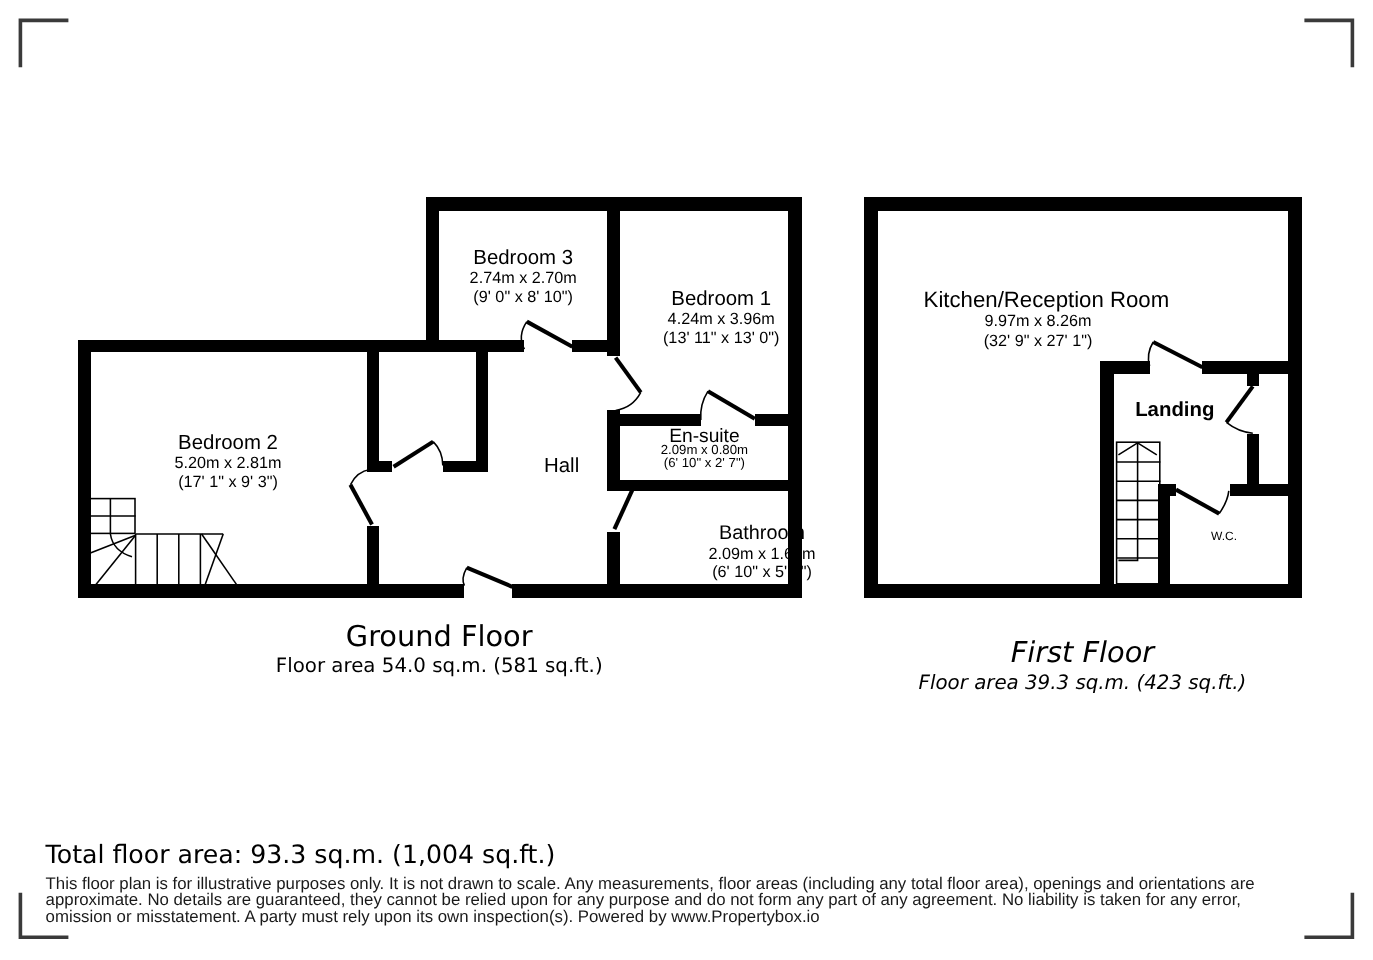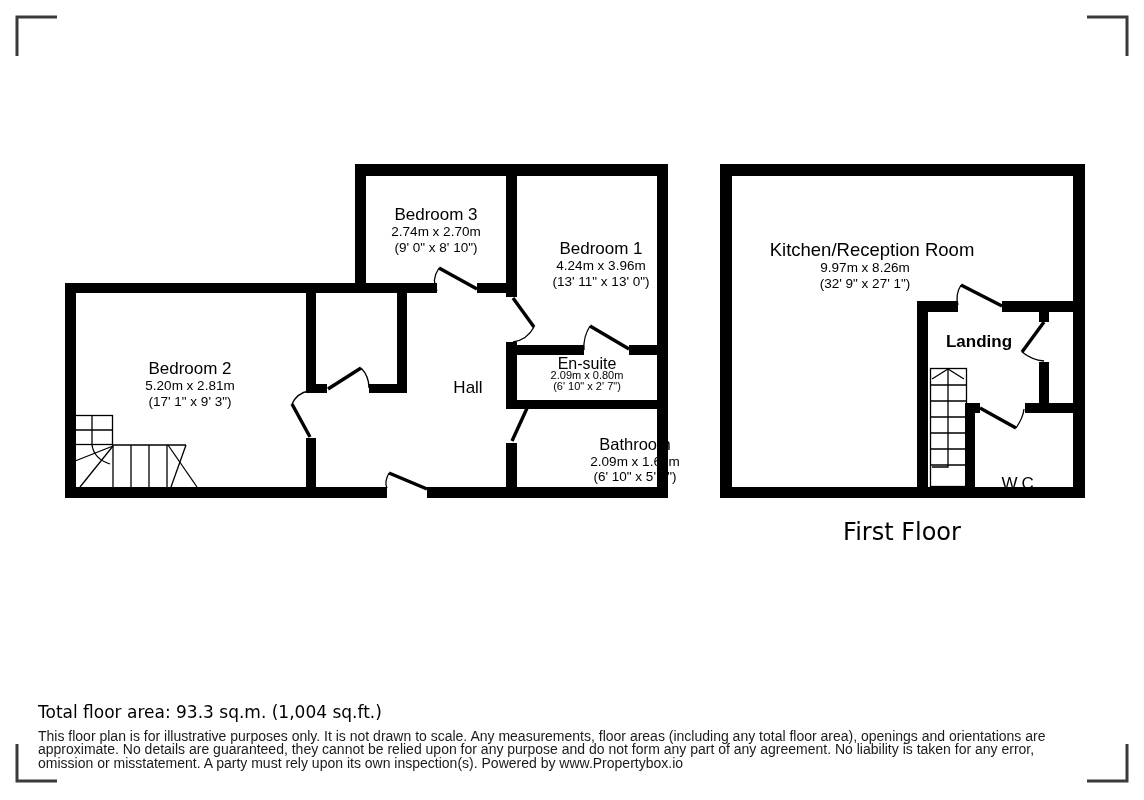--- a/index.html
+++ b/index.html
@@ -11,27 +11,27 @@
   .doorarc{stroke:#000000;stroke-width:1.3;fill:none;}
   .stair{stroke:#000000;stroke-width:1.3;fill:none;}
   .corner{stroke:#3a3a3a;stroke-width:3;fill:none;}
   .label{position:absolute;transform:translateX(-50%);text-align:center;white-space:nowrap;}
   .room-name{font-size:17px;line-height:19px;}
   .room-dim{font-size:13.5px;line-height:15.5px;}
   .kitchen-name{font-size:18.5px;line-height:21px;margin-left:14px;}
   .small-name{font-size:16px;line-height:13px;}
   .small-dim{font-size:11px;line-height:11px;}
   .bath-name{font-size:16.5px;line-height:18.5px;}
-  .wc-name{font-size:17px;line-height:15px;margin-top:36px;}
+  .wc-name{font-size:10px;line-height:15px;}
   .floor-caption{position:absolute;transform:translateX(-50%);text-align:center;white-space:nowrap;
                  font-family:"DejaVu Sans",sans-serif;}
   .floor-title{font-size:24px;line-height:30px;}
   .floor-area{font-size:16.5px;line-height:20px;}
   .total-line{position:absolute;left:38px;top:701px;font-family:"DejaVu Sans",sans-serif;
-              font-size:17px;line-height:22px;white-space:nowrap;}
+              font-size:21px;line-height:22px;white-space:nowrap;}
   .disclaimer{position:absolute;left:38px;top:730px;font-size:14px;line-height:13.4px;
               color:#1a1a1a;white-space:nowrap;}
 </style>
 </head>
 <body>
 
 <div class="canvas">
 
   <svg width="1144" height="800" viewBox="0 0 1144 800">
 
@@ -173,23 +173,28 @@
   <div class="label" style="left:865px;top:239px;">
     <div class="kitchen-name">Kitchen/Reception Room</div>
     <div class="room-dim">9.97m x 8.26m</div>
     <div class="room-dim">(32' 9" x 27' 1")</div>
   </div>
 
   <div class="label room-name" style="left:979px;top:332px;font-weight:bold;">Landing</div>
 
   <div class="label wc-name" style="left:1020px;top:440px;">W.C.</div>
 
-
-  <div class="floor-caption" style="left:902px;top:517px;">
+  <div class="floor-caption" style="left:366px;top:515px;">
+    <div class="floor-title">Ground Floor</div>
+    <div class="floor-area">Floor area 54.0 sq.m. (581 sq.ft.)</div>
+  </div>
+
+  <div class="floor-caption" style="left:902px;top:529px;font-style:italic;">
     <div class="floor-title">First Floor</div>
+    <div class="floor-area">Floor area 39.3 sq.m. (423 sq.ft.)</div>
   </div>
 
   <div class="total-line">Total floor area: 93.3 sq.m. (1,004 sq.ft.)</div>
 
   <div class="disclaimer">
     <div>This floor plan is for illustrative purposes only. It is not drawn to scale. Any measurements, floor areas (including any total floor area), openings and orientations are</div>
     <div>approximate. No details are guaranteed, they cannot be relied upon for any purpose and do not form any part of any agreement. No liability is taken for any error,</div>
     <div>omission or misstatement. A party must rely upon its own inspection(s). Powered by www.Propertybox.io</div>
   </div>
 

